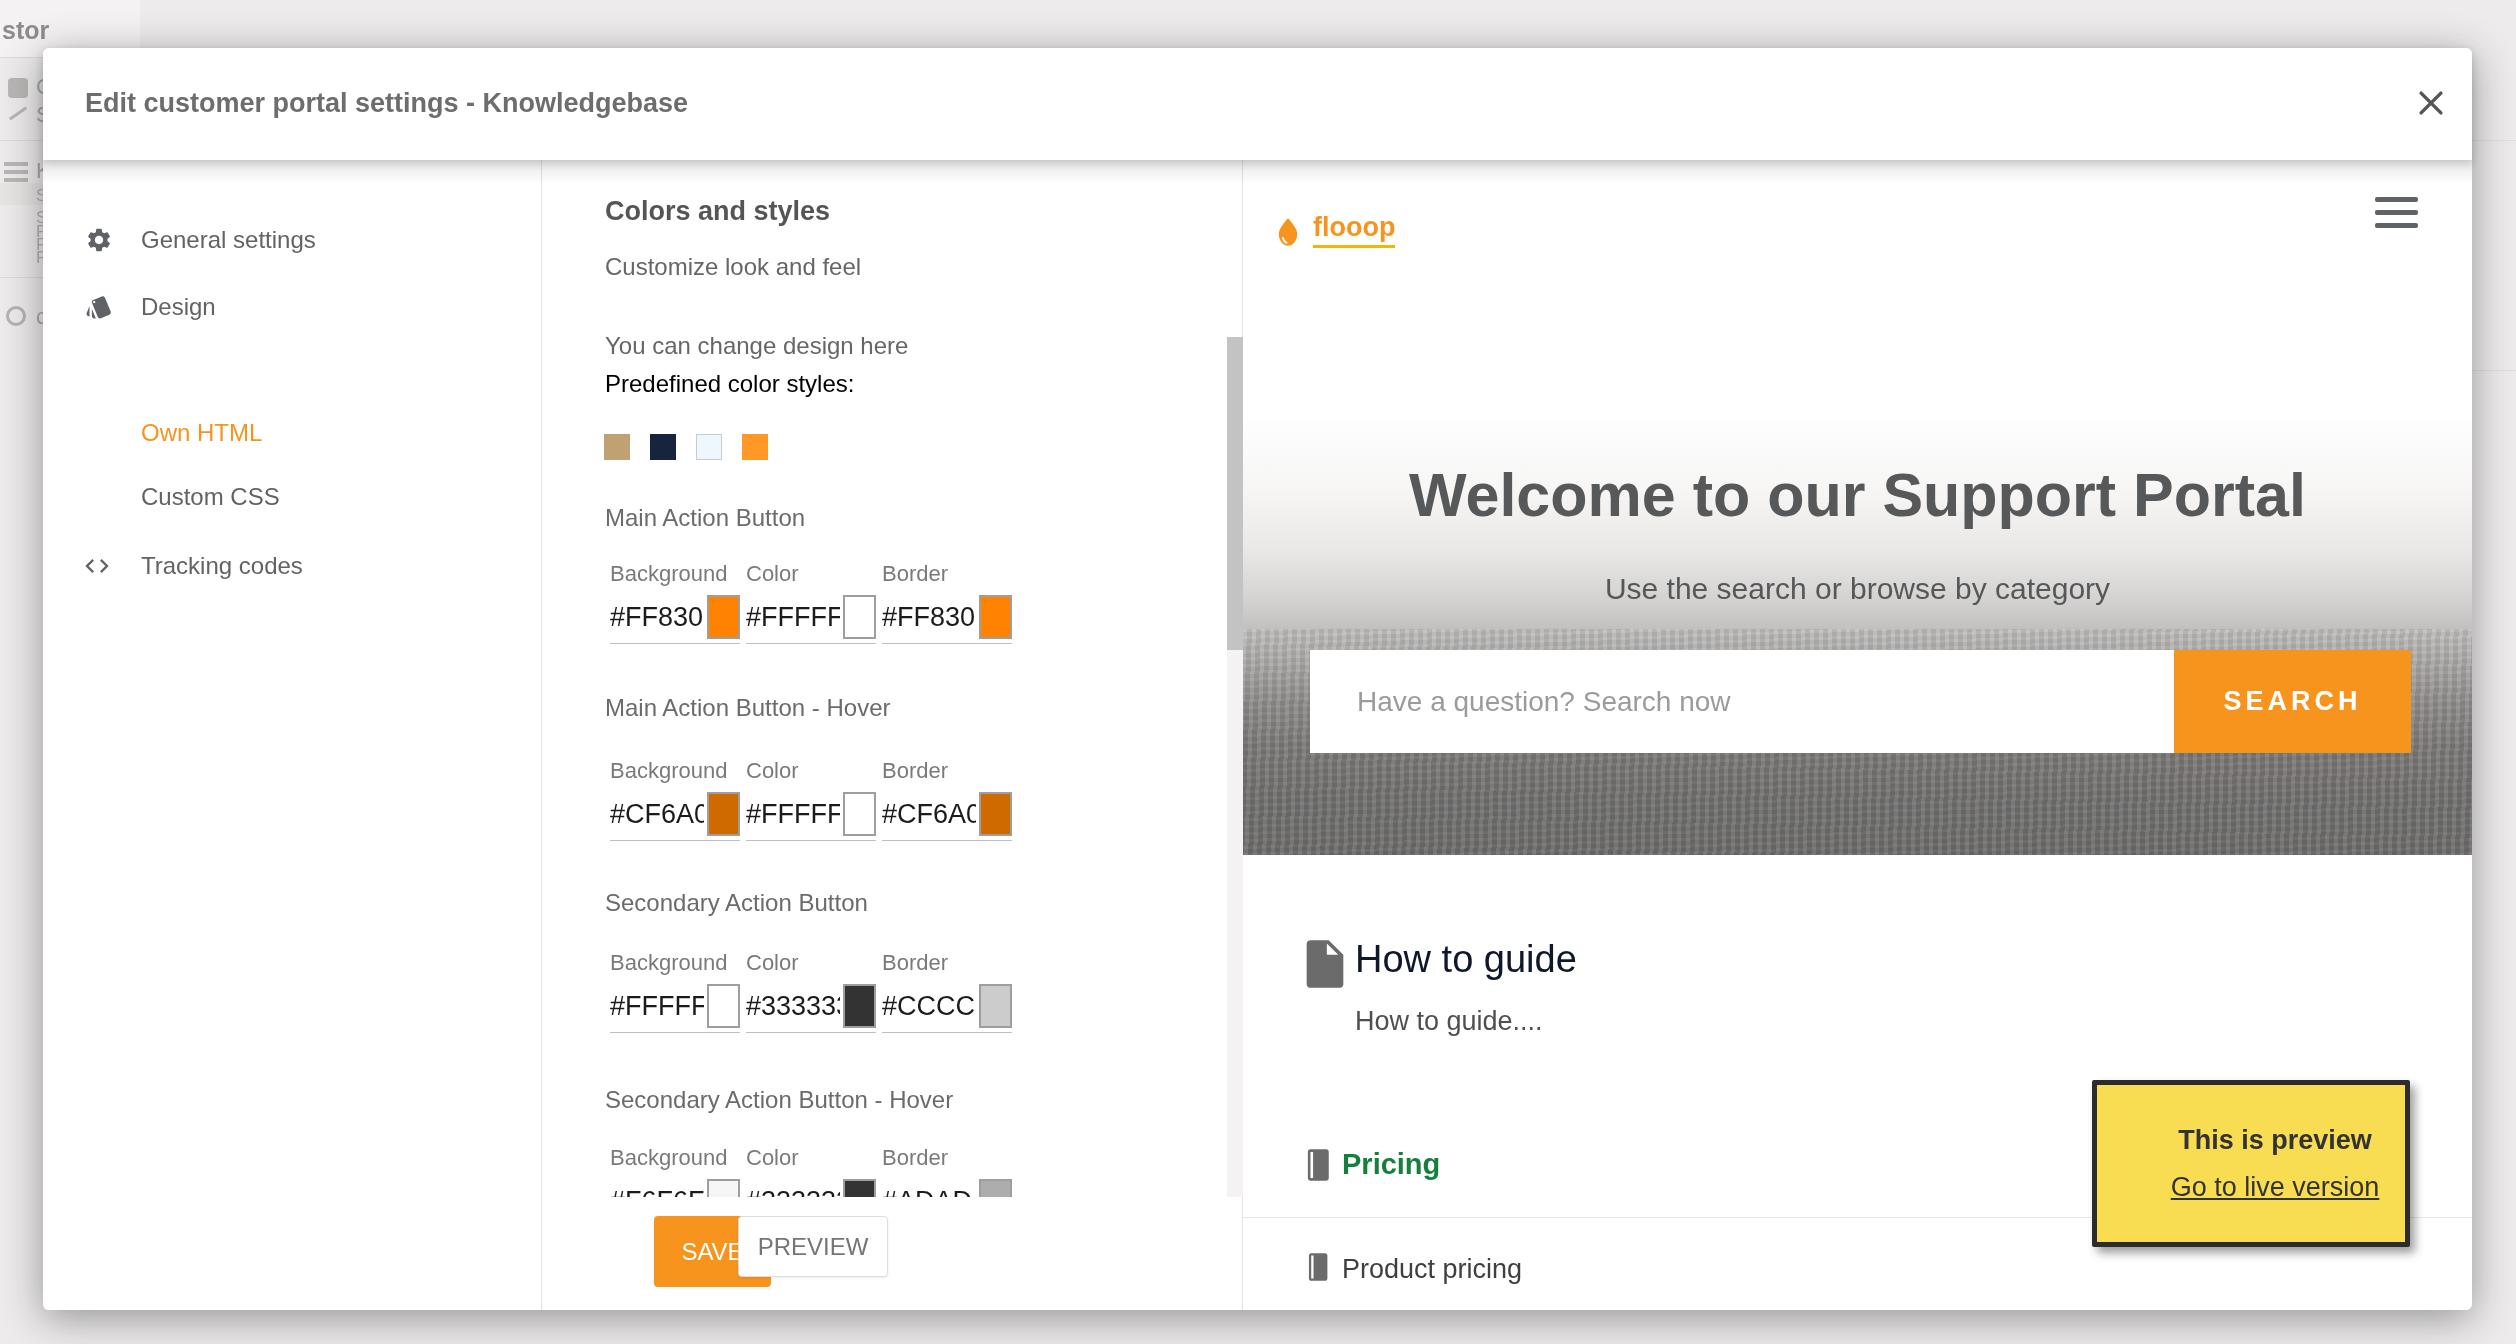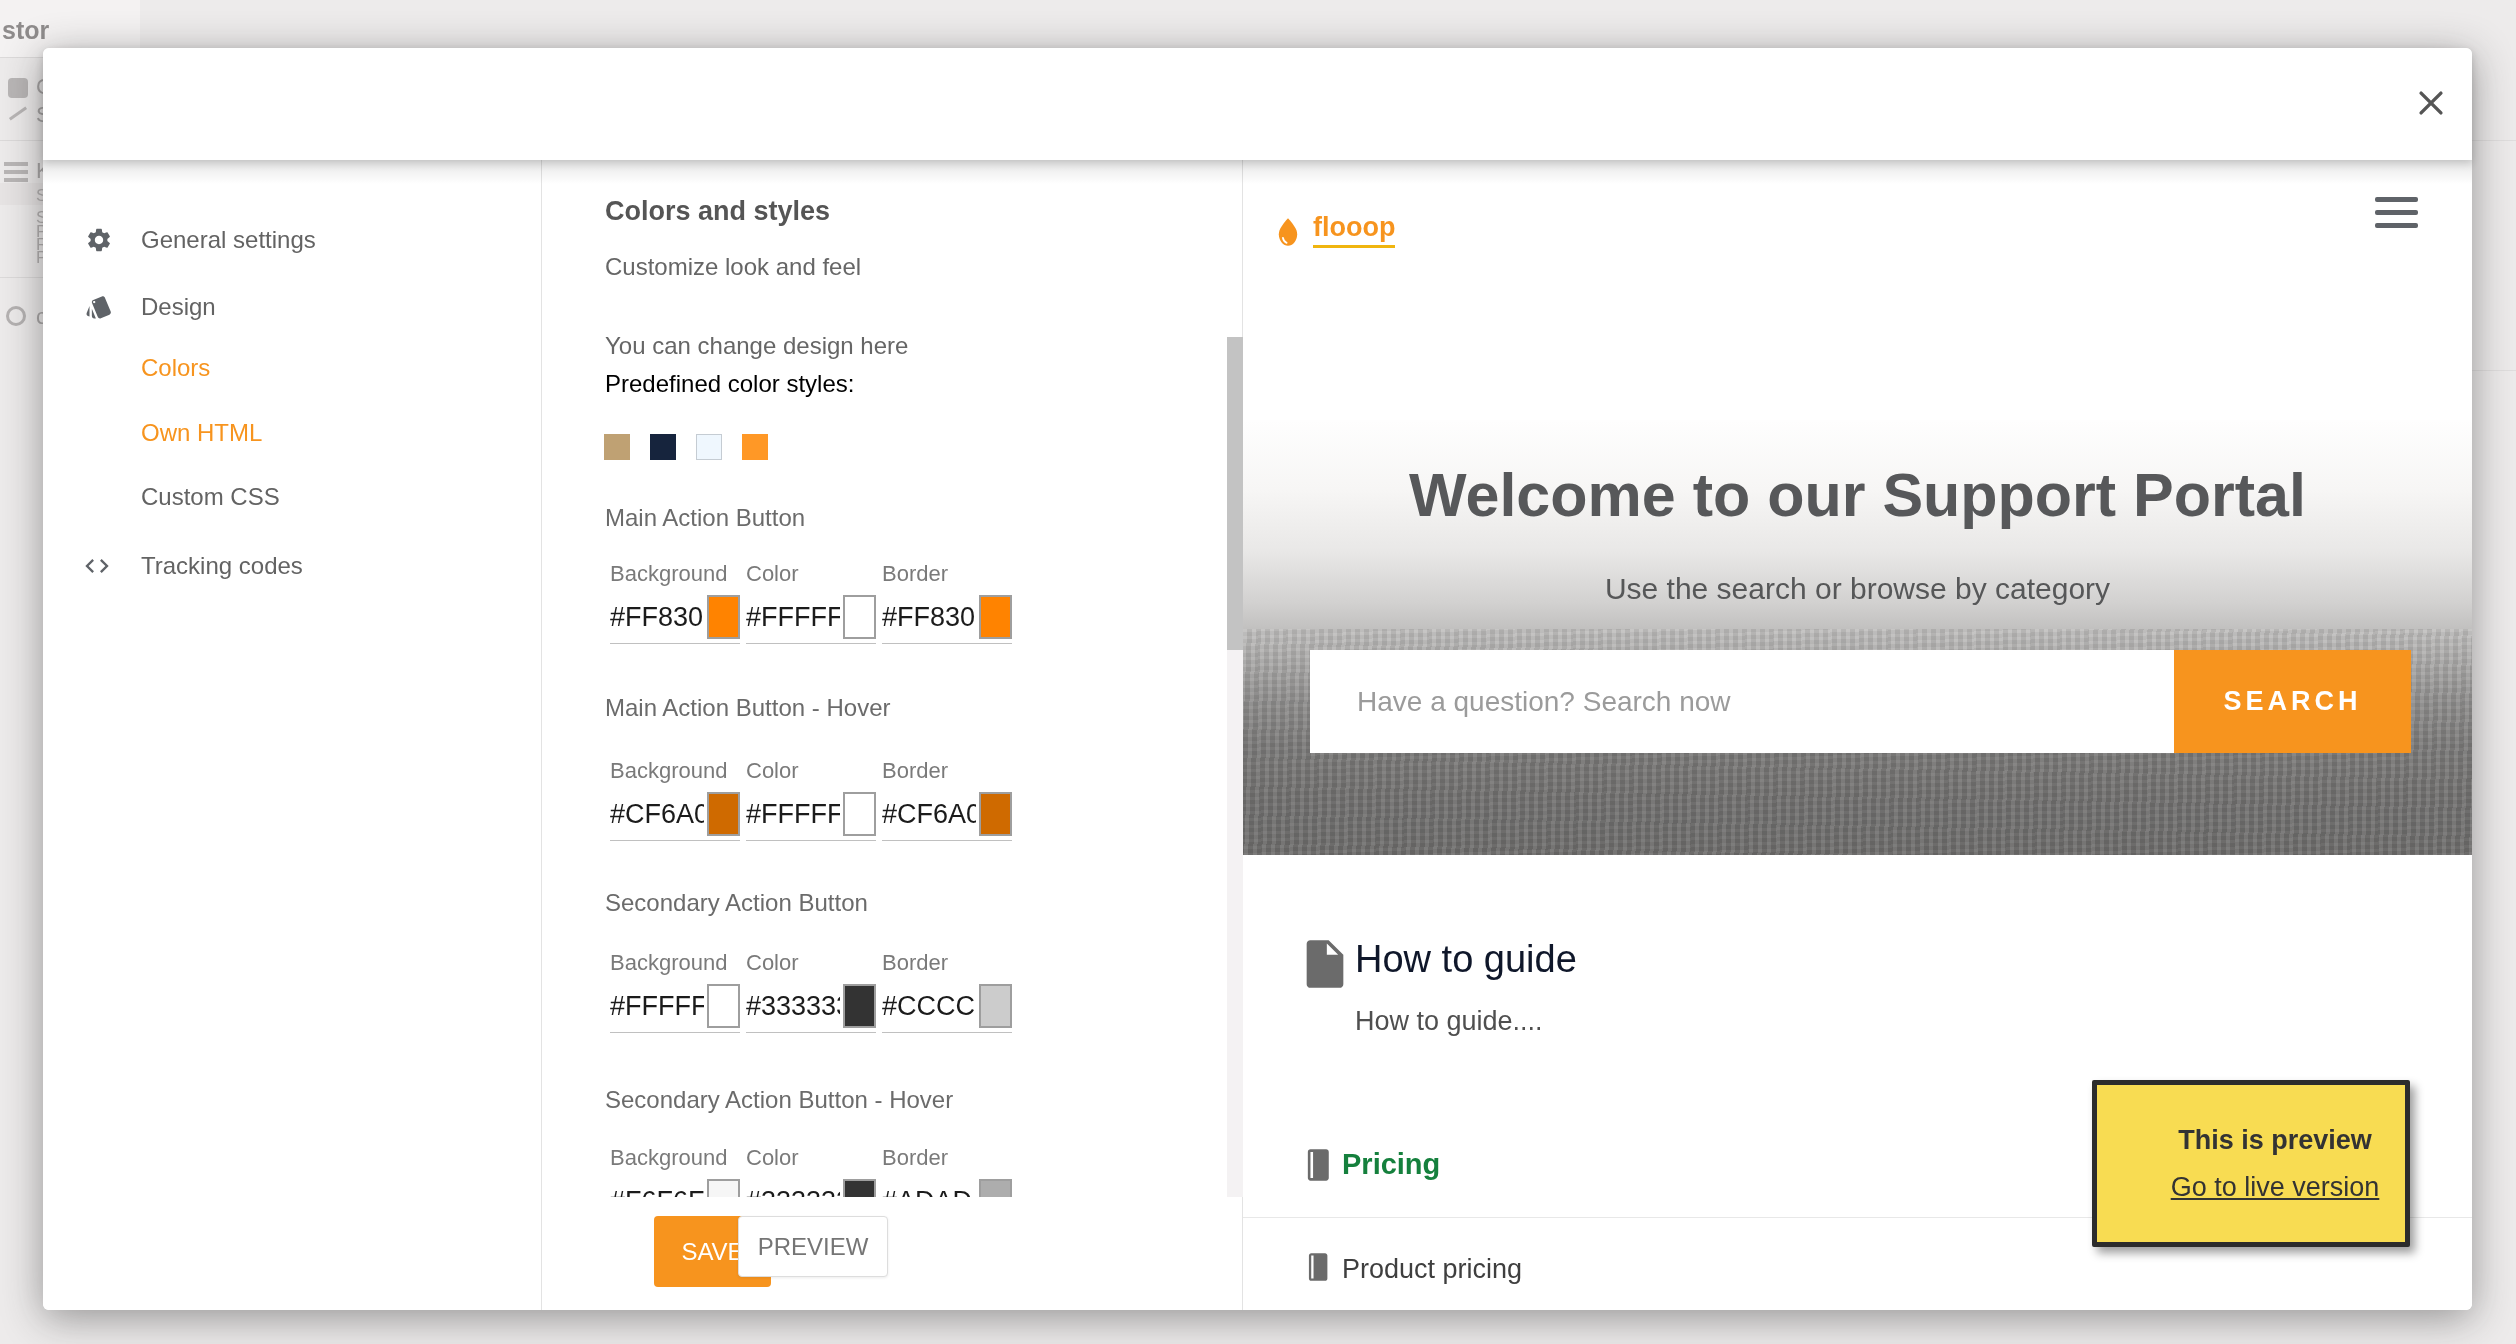--- a/index.html
+++ b/index.html
@@ -114,20 +114,21 @@
   <div class="bk-divider" style="top:277px"></div>
   <div class="bk-circle" style="top:306px"></div>
   <div class="bk-letter" style="top:304px">c</div>
   <div class="bk-rline" style="top:140px"></div>
   <div class="bk-rline" style="top:370px"></div>
 </div>
 
 <div id="modal">
 
   <div id="modal-header">
+    <div id="modal-title">Edit customer portal settings - Knowledgebase</div>
     <div id="close-btn">
       <svg viewBox="0 0 24 24">
           <path d="M5 5 L19 19 M19 5 L5 19" stroke="#555" stroke-width="2.4" fill="none" stroke-linecap="round"></path>
         </svg>
     </div>
   </div>
 
   <div id="modal-body">
 
     <div id="sidebar">
@@ -140,23 +141,20 @@
         <span class="lbl">General settings</span>
       </div>
       <div class="side-item" style="top:129px">
         <span class="side-icon">
           <svg viewBox="0 0 24 24">
               <path d="M2.53 19.65l1.34.56v-9.03l-2.43 5.86c-.41 1.02.08 2.19 1.09 2.61zm19.5-3.7L17.07 3.98c-.31-.75-1.04-1.21-1.81-1.23-.26 0-.53.04-.79.15L7.1 5.95c-.75.31-1.21 1.03-1.23 1.8-.01.27.04.54.15.8l4.96 11.97c.31.76 1.05 1.22 1.83 1.23.26 0 .52-.05.77-.15l7.36-3.05c1.02-.42 1.51-1.59 1.09-2.6zM7.88 8.75c-.55 0-1-.45-1-1s.45-1 1-1 1 .45 1 1-.45 1-1 1zm-2 11c0 1.1.9 2 2 2h1.45l-3.45-8.34v6.34z"></path>
             </svg>
         </span>
         <span class="lbl">Design</span>
       </div>
-      <div class="side-item accent" style="top:190px">
-        <span class="lbl">Colors</span>
-      </div>
       <div class="side-item accent" style="top:255px">
         <span class="lbl">Own HTML</span>
       </div>
       <div class="side-item" style="top:319px">
         <span class="lbl">Custom CSS</span>
       </div>
       <div class="side-item" style="top:388px">
         <span class="side-icon" style="left:40px">
           <svg viewBox="0 0 24 24">
               <path d="M9.4 16.6L4.8 12l4.6-4.6L8 6l-6 6 6 6 1.4-1.4zm5.2 0l4.6-4.6-4.6-4.6L16 6l6 6-6 6-1.4-1.4z"></path>

